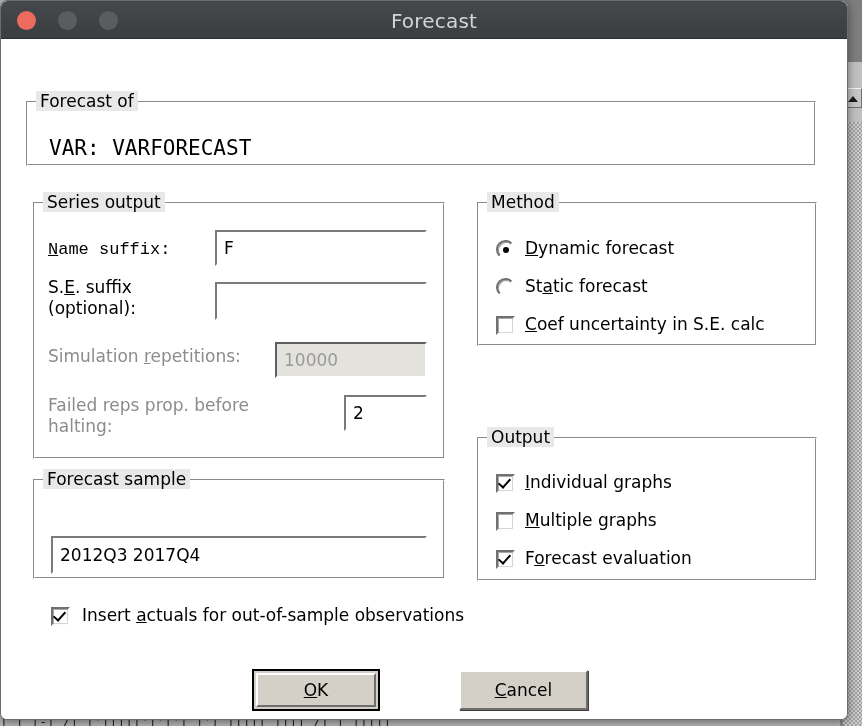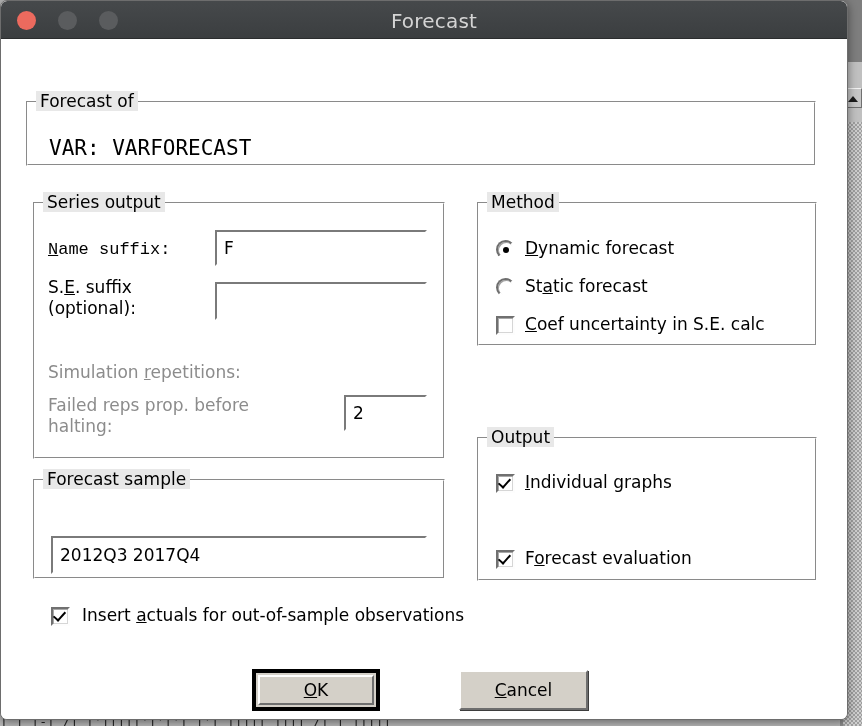--- a/index.html
+++ b/index.html
@@ -250,21 +250,21 @@
     cursor: default;
     user-select: none;
   }
   .btn .cap {
     position: absolute;
     left: 0; right: 0;
     top: 50%;
     transform: translateY(-50%);
   }
   .btn.default {
-    border: 4px solid #000000;
+    border: 2px solid #000000;
     padding: 8px;
   }
   .btn.default .inner {
     position: absolute;
     inset: 2px;
     background: #d4d0c8;
     border: 2px solid;
     border-color: #ffffff #6e6e6e #6e6e6e #ffffff;
   }
   .btn.plain {
@@ -312,23 +312,24 @@
         <u>N</u><span>ame suffix:</span>
       </div>
       <input class="field" type="text" style="left: 181px; top: 27px; width: 212px; height: 36px;" value="F">
 
       <div class="lbl" style="left:14px; top:74px;">
         <span>S.</span><u>E</u><span>. suffix</span>
       </div>
       <div class="lbl" style="left:14px; top:95px;">(optional):</div>
       <input class="field" type="text" style="left: 181px; top: 79px; width: 212px; height: 38px;" value="">
 
-      <div class="lbl dim" style="left:14px; top:143px;margin-top:16px;">
+      <div class="lbl dim" style="left:14px; top:143px;">
         <span>Simulation </span><u>r</u><span>epetitions:</span>
       </div>
+      <input class="field disabled" type="text" disabled="" style="left: 241px; top: 139px; width: 152px; height: 36px;" value="10000">
 
       <div class="lbl dim" style="left:14px; top:192px;">Failed reps prop. before</div>
       <div class="lbl dim" style="left:14px; top:213px;">halting:</div>
       <input class="field" type="text" style="left: 310px; top: 192px; width: 83px; height: 36px;" value="2">
     </div>
 
     <div class="group" style="left:476px; top:163px; width:340px; height:144px;">
       <div class="group-inner"></div>
       <div class="legend">Method</div>
 
@@ -358,20 +359,26 @@
       <div class="group-inner"></div>
       <div class="legend">Output</div>
 
       <div class="clickrow" style="left:18px; top:33px; width:300px; height:26px;">
         <div class="chk checked" style="left:0; top:3px;"></div>
         <div class="lbl" style="left:29px; top:1px;">
           <u>I</u><span>ndividual graphs</span>
         </div>
       </div>
 
+      <div class="clickrow" style="left:18px; top:71px; width:300px; height:26px;">
+        <div class="chk" style="left:0; top:3px;"></div>
+        <div class="lbl" style="left:29px; top:1px;">
+          <u>M</u><span>ultiple graphs</span>
+        </div>
+      </div>
 
       <div class="clickrow" style="left:18px; top:109px; width:300px; height:26px;text-decoration:underline;">
         <div class="chk checked" style="left:0; top:3px;"></div>
         <div class="lbl" style="left:29px; top:1px;">
           <span>F</span><u>o</u><span>recast evaluation</span>
         </div>
       </div>
     </div>
 
     <div class="group" style="left:32px; top:440px; width:412px; height:100px;">

